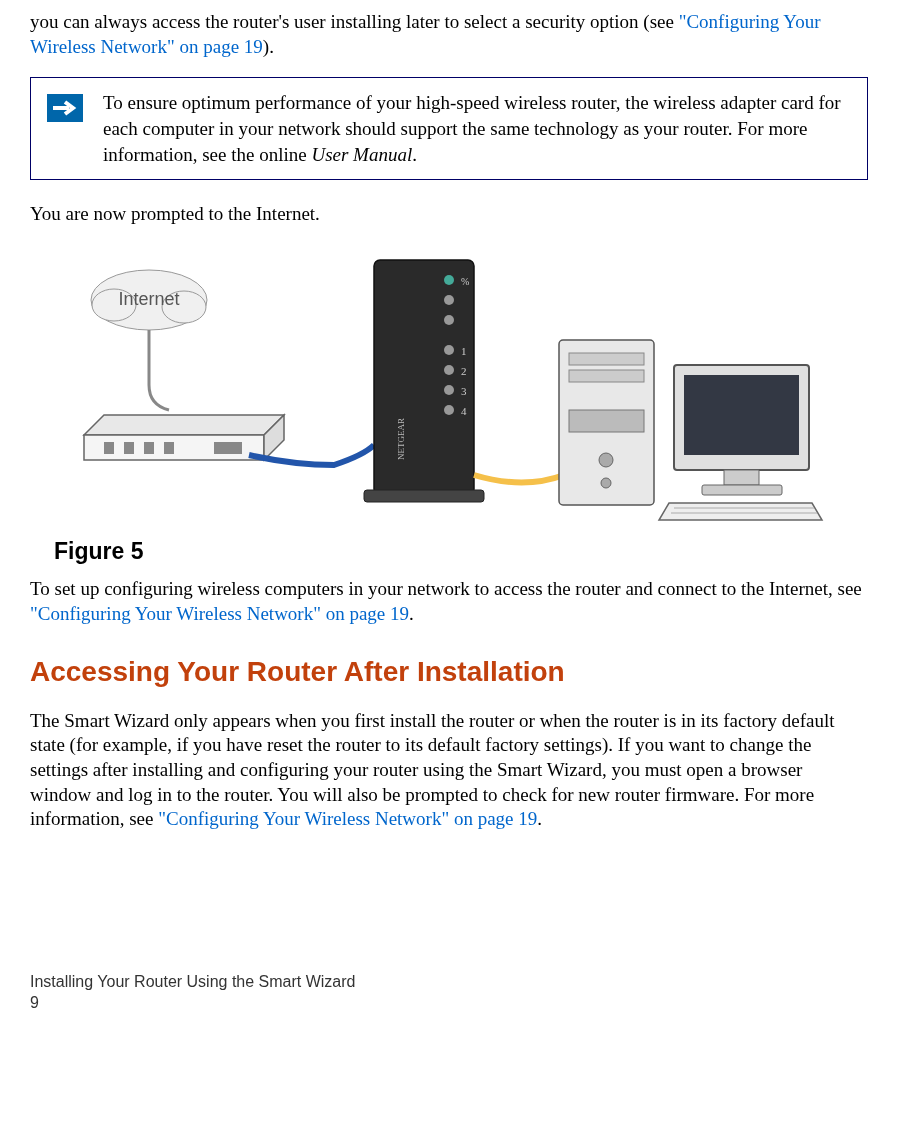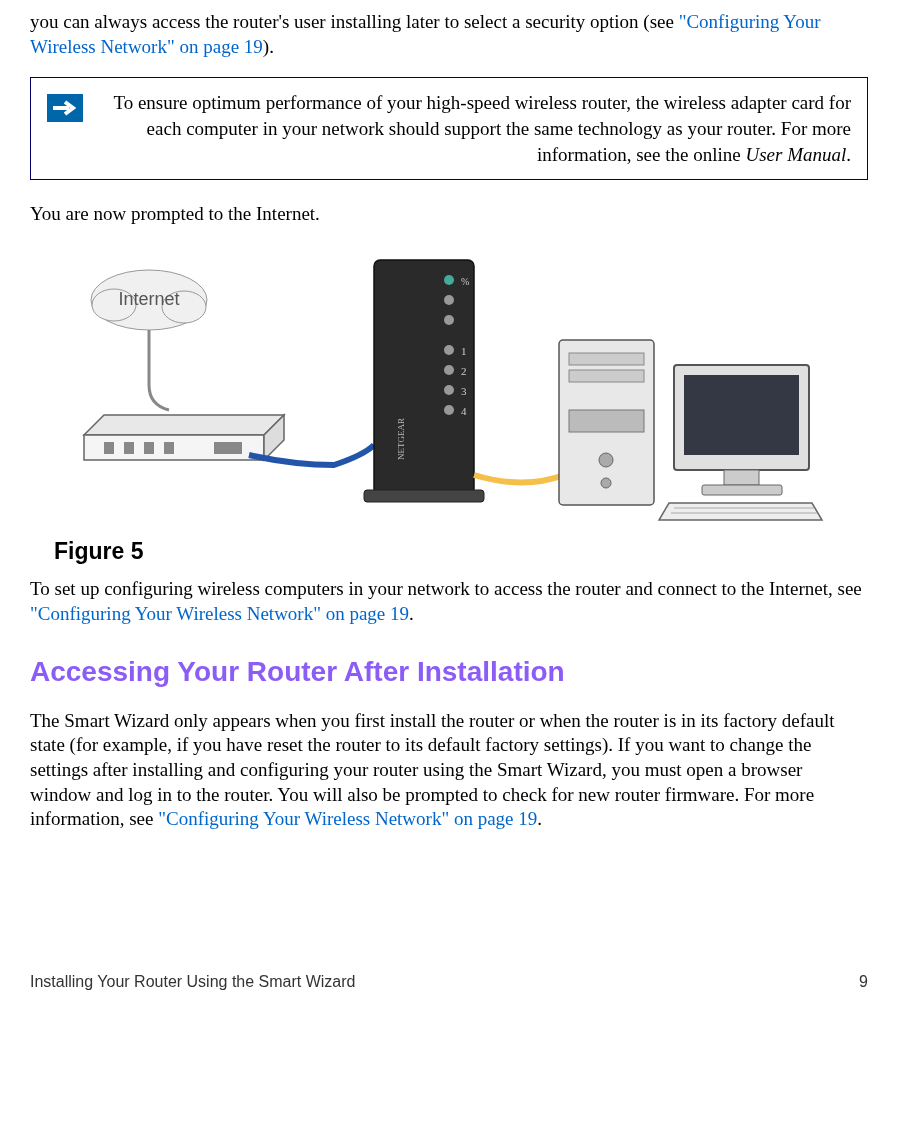--- a/index.html
+++ b/index.html
@@ -13,21 +13,20 @@
     }
     .link {
       color: #0066cc;
     }
     .note-box {
       border: 1px solid #000066;
       padding: 12px 16px 12px 16px;
       margin: 18px 0 22px 0;
       display: flex;
       align-items: flex-start;
-      text-align: right;
     }
     .note-icon {
       flex-shrink: 0;
       margin-right: 20px;
       margin-top: 4px;
     }
     .note-text {
       font-size: 19px;
       line-height: 1.35;
     }
@@ -46,32 +45,33 @@
       font-family: Arial, Helvetica, sans-serif;
       font-weight: bold;
       font-size: 23px;
       margin-top: 12px;
       margin-left: 0;
     }
     h2.section-heading {
       font-family: Arial, Helvetica, sans-serif;
       font-weight: bold;
       font-size: 28px;
-      color: #8b5cf6;
+      color: #c2410c;
       margin-top: 28px;
       margin-bottom: 18px;
     }
     .footer {
       display: flex;
-      justify-content: space-between;
+      justify-content: flex-start;
       font-family: Arial, Helvetica, sans-serif;
       font-size: 16px;
       color: #333;
       margin-top: 140px;
       padding-bottom: 20px;
+      flex-direction: column;
     }
     p {
       margin: 10px 0;
     }
   </style>
 </head>
 <body>
 
 <p>
   <span>you can always access the router's user installing later to select a security option (see </span><span class="link">"Configuring Your Wireless Network" on page 19</span><span>).</span>

